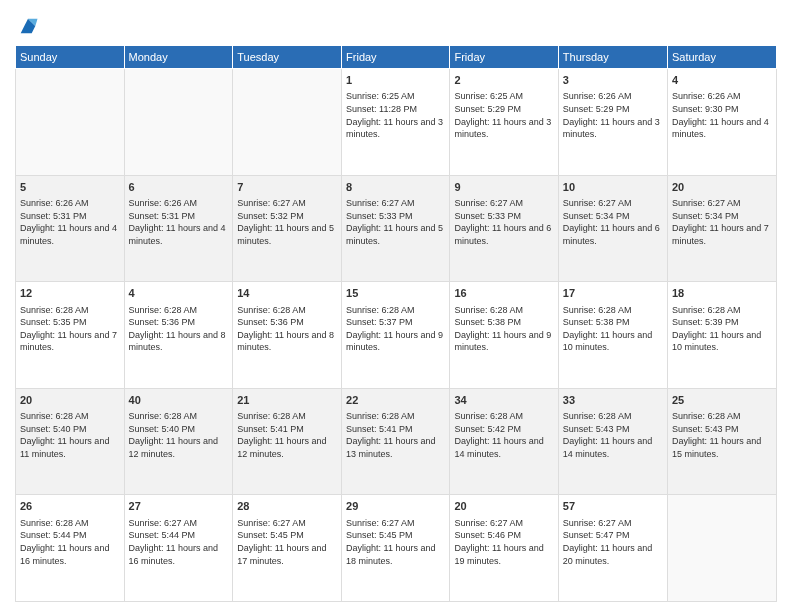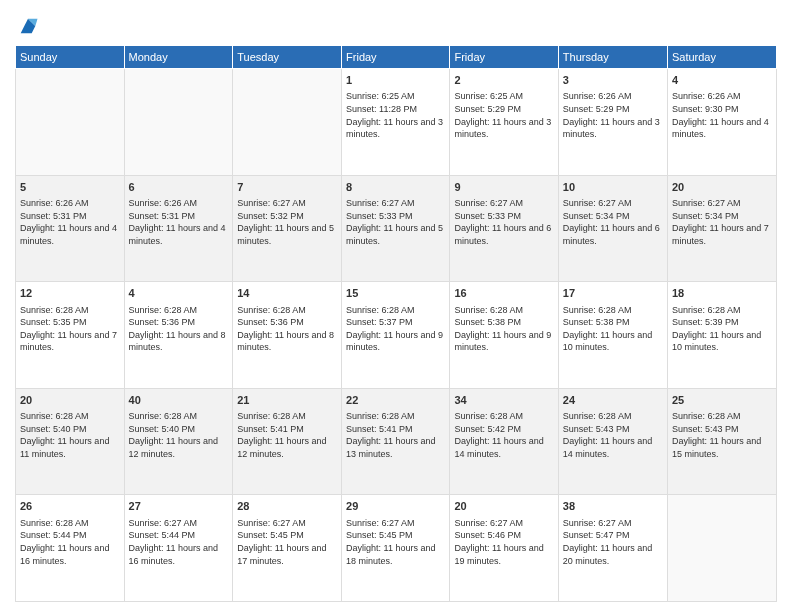--- a/index.html
+++ b/index.html
@@ -269,21 +269,21 @@
             <div>Sunset: 5:41 PM</div>
             <div>Daylight: 11 hours and 13 minutes.</div>
           </td>
           <td>
             <span class="day-num">34</span>
             <div>Sunrise: 6:28 AM</div>
             <div>Sunset: 5:42 PM</div>
             <div>Daylight: 11 hours and 14 minutes.</div>
           </td>
           <td>
-            <span class="day-num">24</span>
+            <span class="day-num">33</span>
             <div>Sunrise: 6:28 AM</div>
             <div>Sunset: 5:43 PM</div>
             <div>Daylight: 11 hours and 14 minutes.</div>
           </td>
           <td>
             <span class="day-num">25</span>
             <div>Sunrise: 6:28 AM</div>
             <div>Sunset: 5:43 PM</div>
             <div>Daylight: 11 hours and 15 minutes.</div>
           </td>
@@ -313,21 +313,21 @@
             <div>Sunset: 5:45 PM</div>
             <div>Daylight: 11 hours and 18 minutes.</div>
           </td>
           <td>
             <span class="day-num">20</span>
             <div>Sunrise: 6:27 AM</div>
             <div>Sunset: 5:46 PM</div>
             <div>Daylight: 11 hours and 19 minutes.</div>
           </td>
           <td>
-            <span class="day-num">38</span>
+            <span class="day-num">57</span>
             <div>Sunrise: 6:27 AM</div>
             <div>Sunset: 5:47 PM</div>
             <div>Daylight: 11 hours and 20 minutes.</div>
           </td>
           <td class="empty"></td>
         </tr>
       </tbody>
   </table>
 </div>
 

